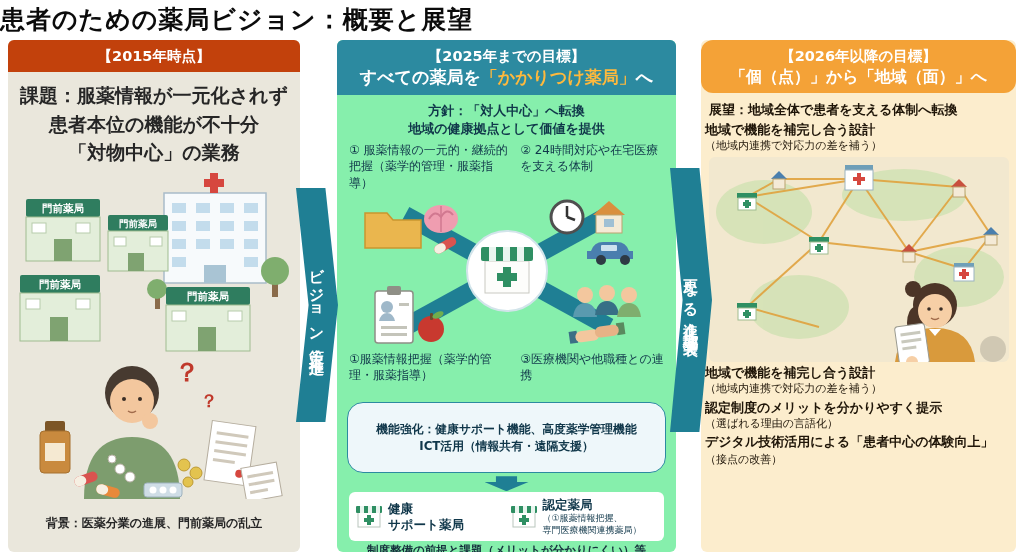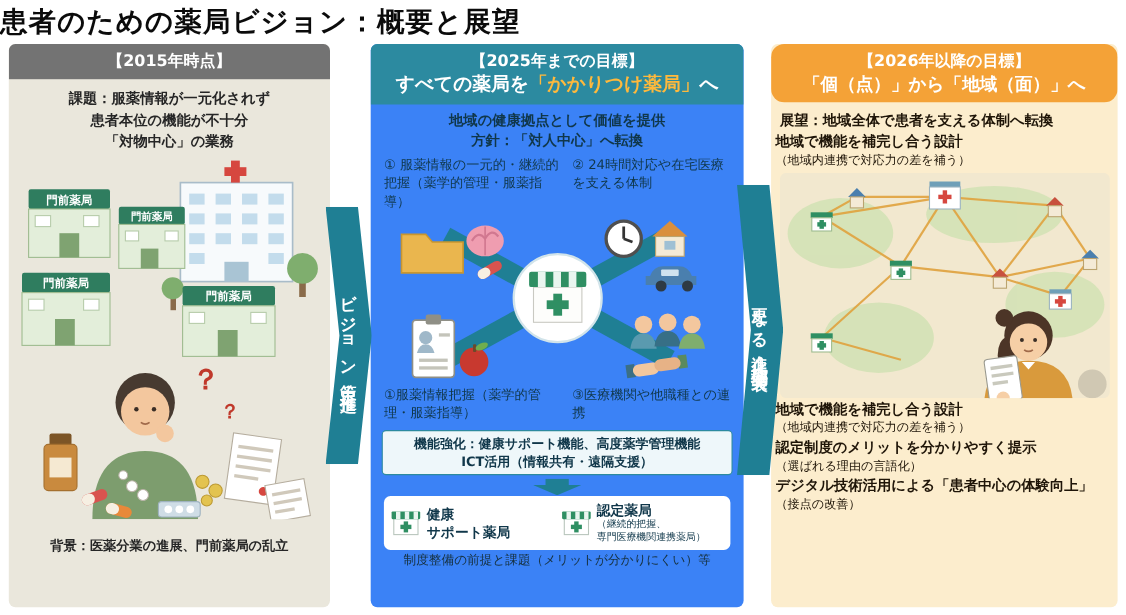--- a/index.html
+++ b/index.html
@@ -10,47 +10,47 @@
   .title { position:absolute; top:3px; left:0; width:100%; text-align:left;
            font-size:25px; font-weight:bold; color:#0b0b0b; letter-spacing:1px; }
 
   .panel { position:absolute; top:40px; height:512px; border-radius:6px; overflow:hidden; }
   .panel header { color:#fff; font-weight:bold; text-align:center; padding:7px 2px 6px; line-height:1.32; }
   .hline1 { font-size:14.5px; }
   .hline2 { font-size:17px; }
 
   
   .panel-left  { left:8px;   width:292px; background:#eae7dc; }
-  .panel-left header { background:#737373;text-align:center; }
-  .left-issue { margin:9px 4px 2px; text-align:center; font-size:13px; font-weight:bold;
+  .panel-left header { background:#c2410c;text-align:center; }
+  .left-issue { margin:9px 4px 2px; text-align:center; font-size:19px; font-weight:bold;
                 line-height:1.5; color:#262626; }
   .left-illus { display:block; margin:2px auto 0; }
   .left-footer { text-align:center; font-size:12px; font-weight:bold; color:#262626; margin-top:16px; }
 
   
-  .panel-mid   { left:337px; width:339px; background:#3b82f6; }
+  .panel-mid   { left:337px; width:339px; background:#86efac; }
   .panel-mid header { background:#2c8aa0; }
   .mid-em { color:#ffb93c;text-align:right; }
   .policy { text-align:center; font-size:13px; font-weight:bold; color:#10374a;
             line-height:1.45; margin:7px 0 3px; }
   .mid-items { display:flex; gap:10px; padding:0 12px; color:#10374a; font-size:12px; line-height:1.35; }
   .mid-items .mi-left  { flex:1.12; }
   .mid-items .mi-right { flex:1; }
   .mid-illus { display:block; margin:0 auto; }
-  .strengthen { margin:8px 10px 3px; padding:3px 4px; background:#eef7fa; border:1.5px solid #2c8aa0;
-                border-radius:4px; text-align:center; font-size:11.8px; font-weight:bold;
+  .strengthen { margin:19px 10px 3px; padding:18px 4px; background:#eef7fa; border:1.5px solid #2c8aa0;
+                border-radius:16px; text-align:center; font-size:11.8px; font-weight:bold;
                 color:#10374a; line-height:1.4; }
   .down-arrow { width:44px; height:15px; margin:1px auto; background:#1f7f94;
                 clip-path:polygon(26% 0,74% 0,74% 38%,100% 38%,50% 100%,0 38%,26% 38%); }
   .ptype-box { display:flex; gap:6px; margin:1px 12px 2px; padding:5px 6px; background:#fff;
                border-radius:6px; }
   .ptype { flex:1; display:flex; align-items:center; gap:5px; }
   .ptype .lbl-main { font-size:12.5px; font-weight:bold; color:#10374a; line-height:1.25; }
   .ptype .lbl-sub  { font-size:9px; color:#10374a; line-height:1.3; }
-  .mid-footer { text-align:center; font-size:11.5px; font-weight:normal; color:#16303d; margin-top:2px; }
+  .mid-footer { text-align:center; font-size:11.5px; font-weight:bold; color:#16303d; margin-top:2px; }
 
   
   .panel-right { left:701px; width:315px; background:#fcedcd; }
   .panel-right header { background:#f4a237;border-radius:12px; }
   .panel-right .hline2 { font-size:16px; }
   .outlook { margin:8px 8px 3px; font-size:13px; font-weight:bold; color:#1f1508; }
   .rpoint { text-align:left; margin:3px 4px; color:#1f1508; line-height:1.3; }
   .rpoint .p { font-size:13px; font-weight:bold; }
   .rpoint .s { font-size:11px; font-weight:normal; }
   .right-illus { display:block; margin:4px auto 3px; }
@@ -212,22 +212,22 @@
     <span class="vtext">ビジョン策定・推進</span>
   </div>
 
   <section class="panel panel-mid">
     <header>
       <div class="hline1">【2025年までの目標】</div>
       <div class="hline2"><span>すべての薬局を</span><span class="mid-em">「かかりつけ薬局」</span><span>へ</span></div>
     </header>
 
     <div class="policy">
+      <div>方針：「対人中心」へ転換</div>
       <div>地域の健康拠点として価値を提供</div>
-      <div>方針：「対人中心」へ転換</div>
     </div>
 
     <div class="mid-items">
       <div class="mi-left">① 服薬情報の一元的・継続的把握（薬学的管理・服薬指導）</div>
       <div class="mi-right">② 24時間対応や在宅医療を支える体制</div>
     </div>
 
     <svg class="mid-illus" width="324" height="160" viewBox="0 0 324 160">
       <g stroke="#1f7f94" stroke-width="18">
         <line x1="162" y1="80" x2="60" y2="24"></line>
@@ -341,21 +341,21 @@
           <rect x="3" y="8" width="22" height="15" fill="#fff" stroke="#b9c6bd"></rect>
           <rect x="1" y="2" width="26" height="7" rx="1" fill="#2f8f63"></rect>
           <rect x="5" y="2" width="4" height="7" fill="#e9f5ef"></rect>
           <rect x="13" y="2" width="4" height="7" fill="#e9f5ef"></rect>
           <rect x="21" y="2" width="4" height="7" fill="#e9f5ef"></rect>
           <rect x="12" y="11" width="4" height="10" fill="#2f8f63"></rect>
           <rect x="9" y="14" width="10" height="4" fill="#2f8f63"></rect>
         </svg>
         <div>
           <div class="lbl-main">認定薬局</div>
-          <div class="lbl-sub">（継続的把握、</div>
+          <div class="lbl-sub">（①服薬情報把握、</div>
           <div class="lbl-sub">専門医療機関連携薬局）</div>
         </div>
       </div>
     </div>
 
     <div class="mid-footer">制度整備の前提と課題（メリットが分かりにくい）等</div>
   </section>
 
   <div class="flow-arrow arrow2">
     <span class="vtext">更なる進化・地域実装</span>

